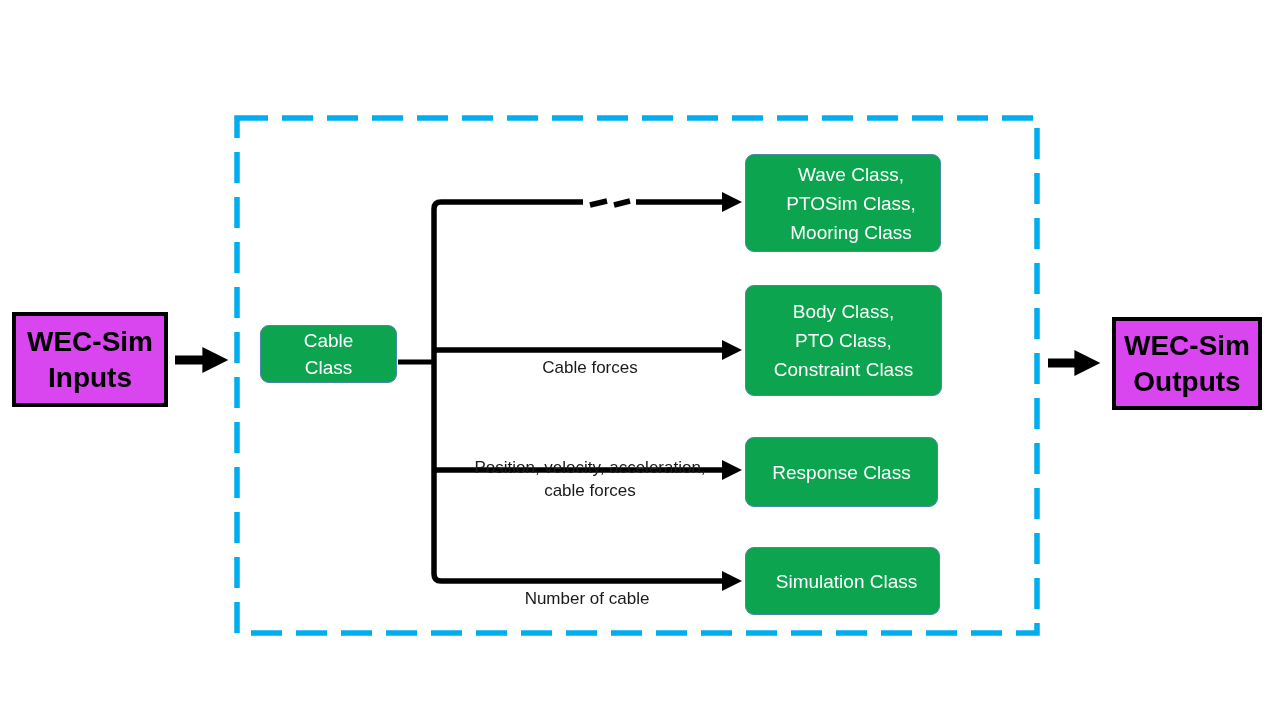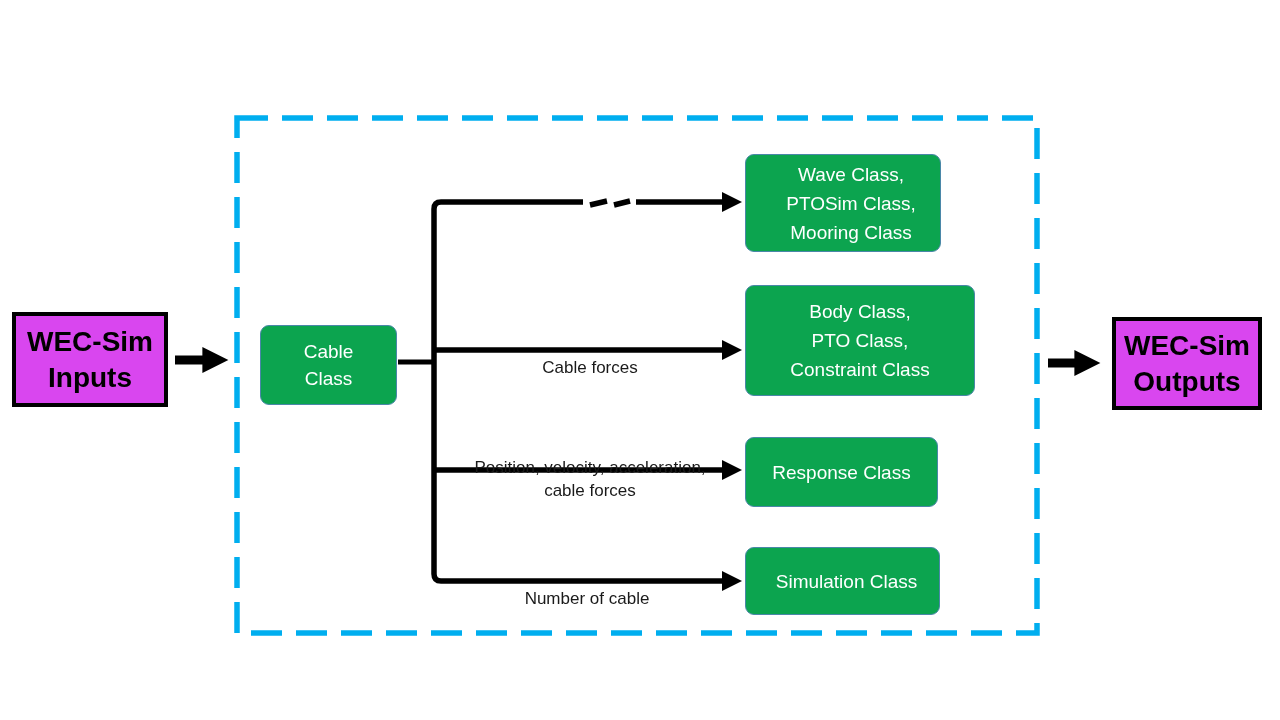--- a/index.html
+++ b/index.html
@@ -102,32 +102,32 @@
   <div class="io-box" style="left:12px; top:312px; width:156px; height:95px;">
     <span>WEC-Sim
 Inputs</span>
   </div>
 
   <div class="io-box" style="left:1112px; top:317px; width:150px; height:93px;">
     <span>WEC-Sim
 Outputs</span>
   </div>
 
-  <div class="green-box" style="left:260px; top:325px; width:137px; height:80px; line-height:27px;">
+  <div class="green-box" style="left:260px; top:325px; width:137px; height:58px; line-height:27px;">
     <span>Cable
 Class</span>
   </div>
 
   <div class="green-box" style="left:745px; top:154px; width:196px; height:98px;padding-left:16px;">
     <span>Wave Class,
 PTOSim Class,
 Mooring Class</span>
   </div>
 
-  <div class="green-box" style="left:745px; top:285px; width:230px; height:111px;">
+  <div class="green-box" style="left:745px; top:285px; width:197px; height:111px;">
     <span>Body Class,
 PTO Class,
 Constraint Class</span>
   </div>
 
   <div class="green-box" style="left:745px; top:437px; width:193px; height:70px;">
     <span>Response Class</span>
   </div>
 
   <div class="green-box" style="left:745px; top:547px; width:195px; height:68px;padding-left:8px;">

